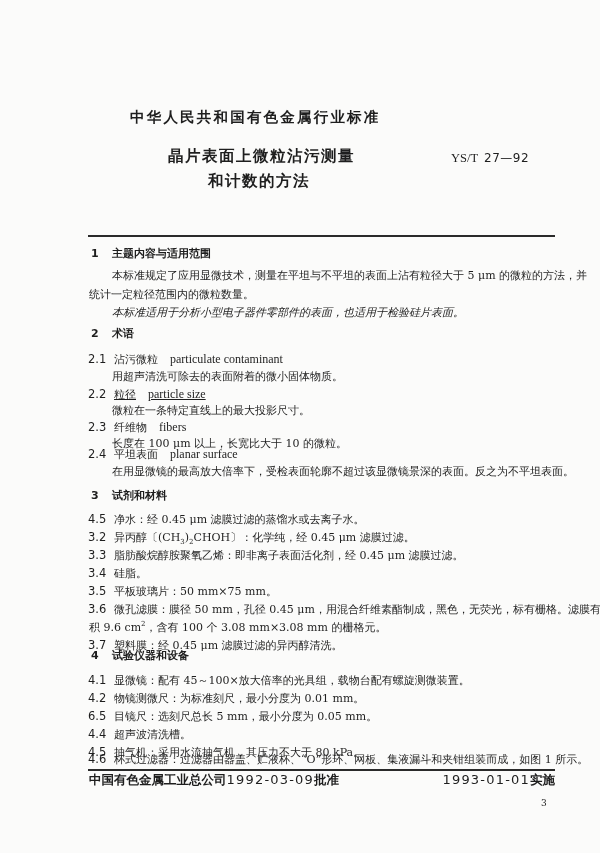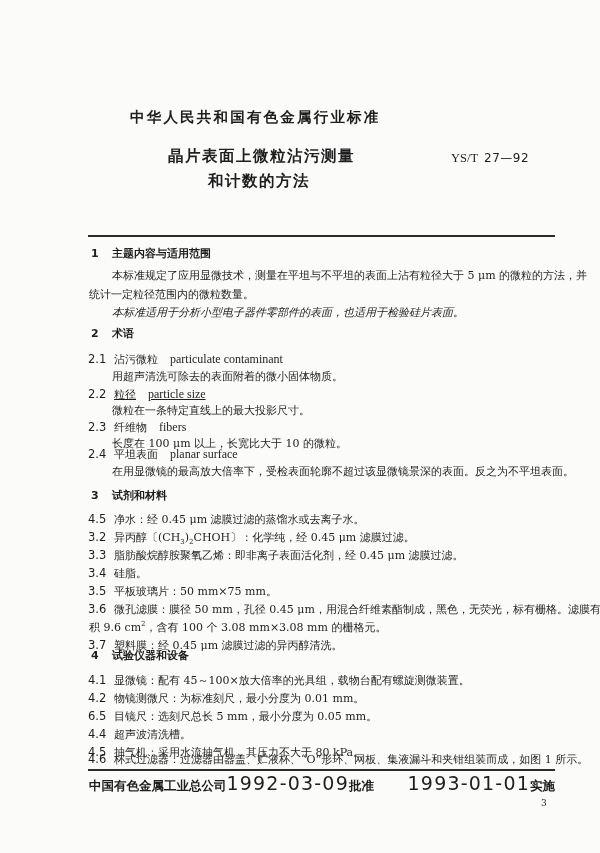--- a/index.html
+++ b/index.html
@@ -27,21 +27,21 @@
     .para { font-size: 11px; left: 89px; line-height: 19px; }
     .item { left: 88px; font-size: 11px; }
     .item .n {
       display: inline-block; width: 26px; font-family: "DejaVu Sans", sans-serif; font-size: 11.5px;
     }
     .item .en { font-family: "Liberation Serif", serif; font-size: 12px; margin-left: 12px; }
     .def { left: 112px; font-size: 11px; }
     .footer-left {
       left: 89px; top: 772px; font-size: 12.5px; font-weight: bold; font-family: "DejaVu Sans", sans-serif;
     }
-    .footer-left .d, .footer-right .d { font-weight: normal; letter-spacing: 1.2px; font-size: 19px; }
+    .footer-left .d, .footer-right .d { font-weight: normal; letter-spacing: 1.2px; font-size: 13px; }
     .footer-right {
       right: 45px; top: 772px; font-size: 12.5px; font-weight: bold; font-family: "DejaVu Sans", sans-serif;
     }
     .page-num { left: 541px; top: 798px; font-size: 9px; }
     sub { font-size: 7px; }
     sup { font-size: 7px; }
   </style>
 </head>
 <body>
 

